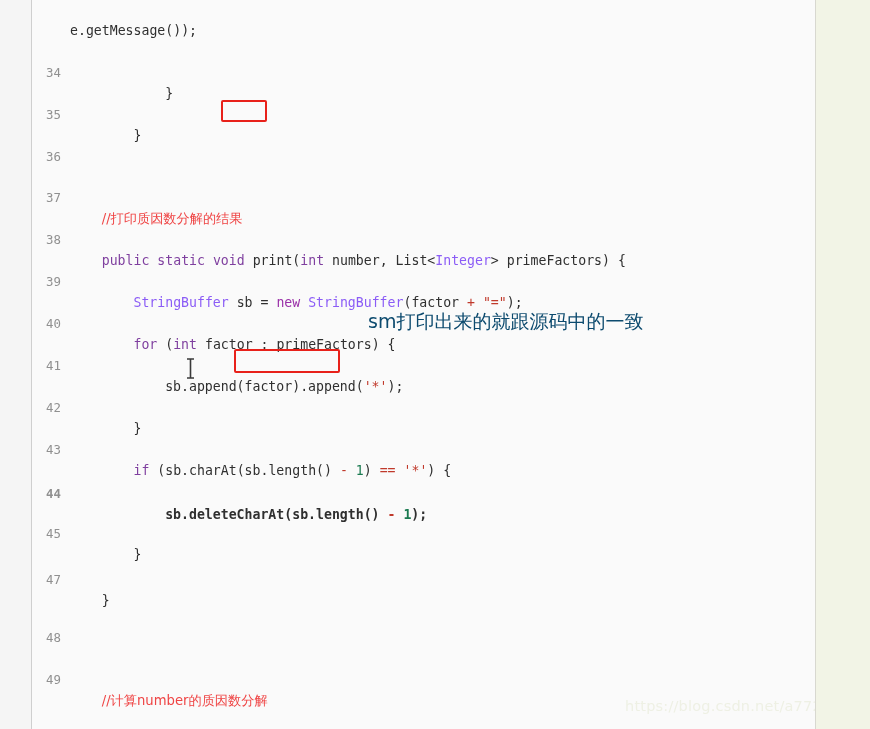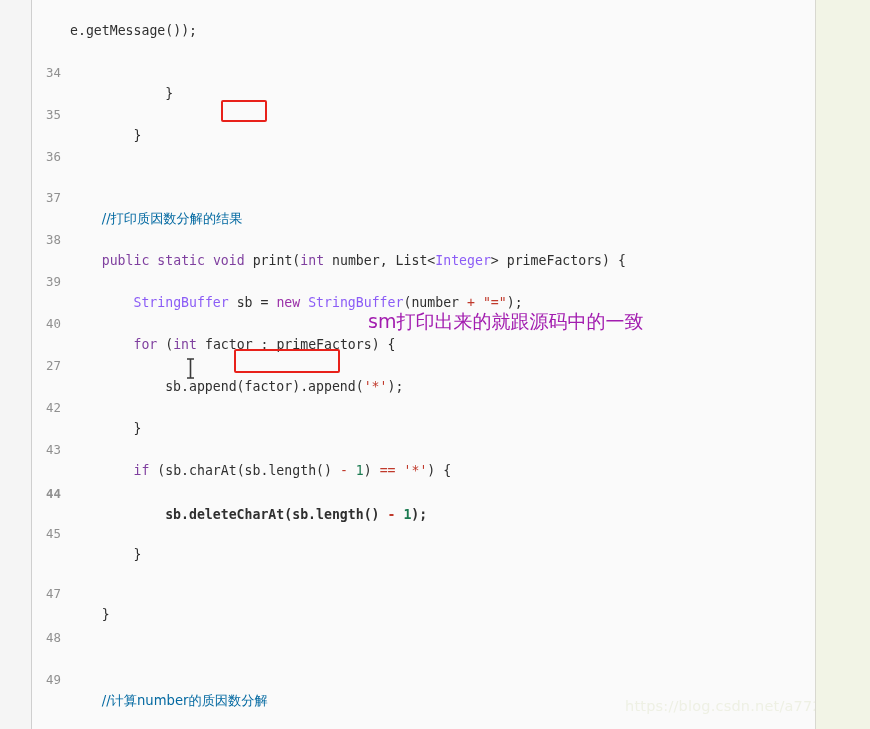--- a/index.html
+++ b/index.html
@@ -67,31 +67,31 @@
     font-family: "DejaVu Sans Mono", monospace;
   }
   
   .kw   { color: #7f3f9f; }
   .kw2  { color: #9a30a8; }
   .type { color: #8b5cf6; }
   .str  { color: #c0392b; }
   .num  { color: #1a7a50; }
   .op   { color: #c0392b; }
   .pl   { color: #2f2f2f; }
-  .cmt-cn { color: #0369a1; font-family: "DejaVu Sans", sans-serif; }
+  .cmt-cn { color: #ef4444; font-family: "DejaVu Sans", sans-serif; }
   .redbox {
     position: absolute;
     border: 2px solid #e8211a;
     border-radius: 2px;
     pointer-events: none;
   }
   
   #annotation {
     position: absolute;
-    color: #a21caf;
+    color: #0c4a6e;
     font-family: "DejaVu Sans", sans-serif;
     font-size: 19px;
     white-space: nowrap;
   }
   
   #ibeam {
     position: absolute;
     width: 11px; height: 21px;
   }
   
@@ -142,30 +142,30 @@
         <span class="code cmt-cn" style="left:calc(37px + 4*7.93px);">//打印质因数分解的结果</span>
       </div>
 
       <div class="row" style="top:105px;">
         <span class="lineno">38</span>
         <span class="code" style="left:calc(37px + 4*7.93px);"><span class="kw">public</span> <span class="kw">static</span> <span class="kw">void</span> <span class="pl">print(</span><span class="kw">int</span> <span class="pl">number, </span><span class="pl">List&lt;</span><span class="type">Integer</span><span class="pl">&gt; primeFactors) {</span></span>
       </div>
 
       <div class="row" style="top:126px;">
         <span class="lineno">39</span>
-        <span class="code" style="left:calc(37px + 8*7.93px);"><span class="type">StringBuffer</span> <span class="pl">sb = </span><span class="kw2">new</span> <span class="type">StringBuffer</span><span class="pl">(number </span><span class="op">+</span> <span class="str">"="</span><span class="pl">);</span></span>
+        <span class="code" style="left:calc(37px + 8*7.93px);"><span class="type">StringBuffer</span> <span class="pl">sb = </span><span class="kw2">new</span> <span class="type">StringBuffer</span><span class="pl">(factor </span><span class="op">+</span> <span class="str">"="</span><span class="pl">);</span></span>
       </div>
 
       <div class="row" style="top:147px;">
         <span class="lineno">40</span>
         <span class="code" style="left:calc(37px + 8*7.93px);"><span class="kw">for</span> <span class="pl">(</span><span class="kw">int</span> <span class="pl">factor : primeFactors) {</span></span>
       </div>
 
       <div class="row" style="top:168px;">
-        <span class="lineno">27</span>
+        <span class="lineno">41</span>
         <span class="code" style="left:calc(37px + 12*7.93px);"><span class="pl">sb.append(factor).append(</span><span class="str">'*'</span><span class="pl">);</span></span>
       </div>
 
       <div class="row" style="top:189px;">
         <span class="lineno">42</span>
         <span class="code" style="left:calc(37px + 8*7.93px);"><span class="pl">}</span></span>
       </div>
 
       <div class="row" style="top:210px;">
         <span class="lineno">43</span>
@@ -176,21 +176,21 @@
         <span class="lineno">44</span>
         <span class="code" style="left:calc(37px + 12*7.93px);"><span class="pl">sb.deleteCharAt(sb.length() </span><span class="op">-</span> <span class="num">1</span><span class="pl">);</span></span>
       </div>
 
       <div class="row" style="top:252px;">
         <span class="lineno">45</span>
         <span class="code" style="left:calc(37px + 8*7.93px);"><span class="pl">}</span></span>
       </div>
 
 
-      <div class="row" style="top:292px;">
+      <div class="row" style="top:278px;">
         <span class="lineno">47</span>
         <span class="code" style="left:calc(37px + 4*7.93px);"><span class="pl">}</span></span>
       </div>
 
       <div class="row" style="top:315px;">
         <span class="lineno">48</span>
       </div>
 
       <div class="row" style="top:336px;">
         <span class="lineno">49</span>

